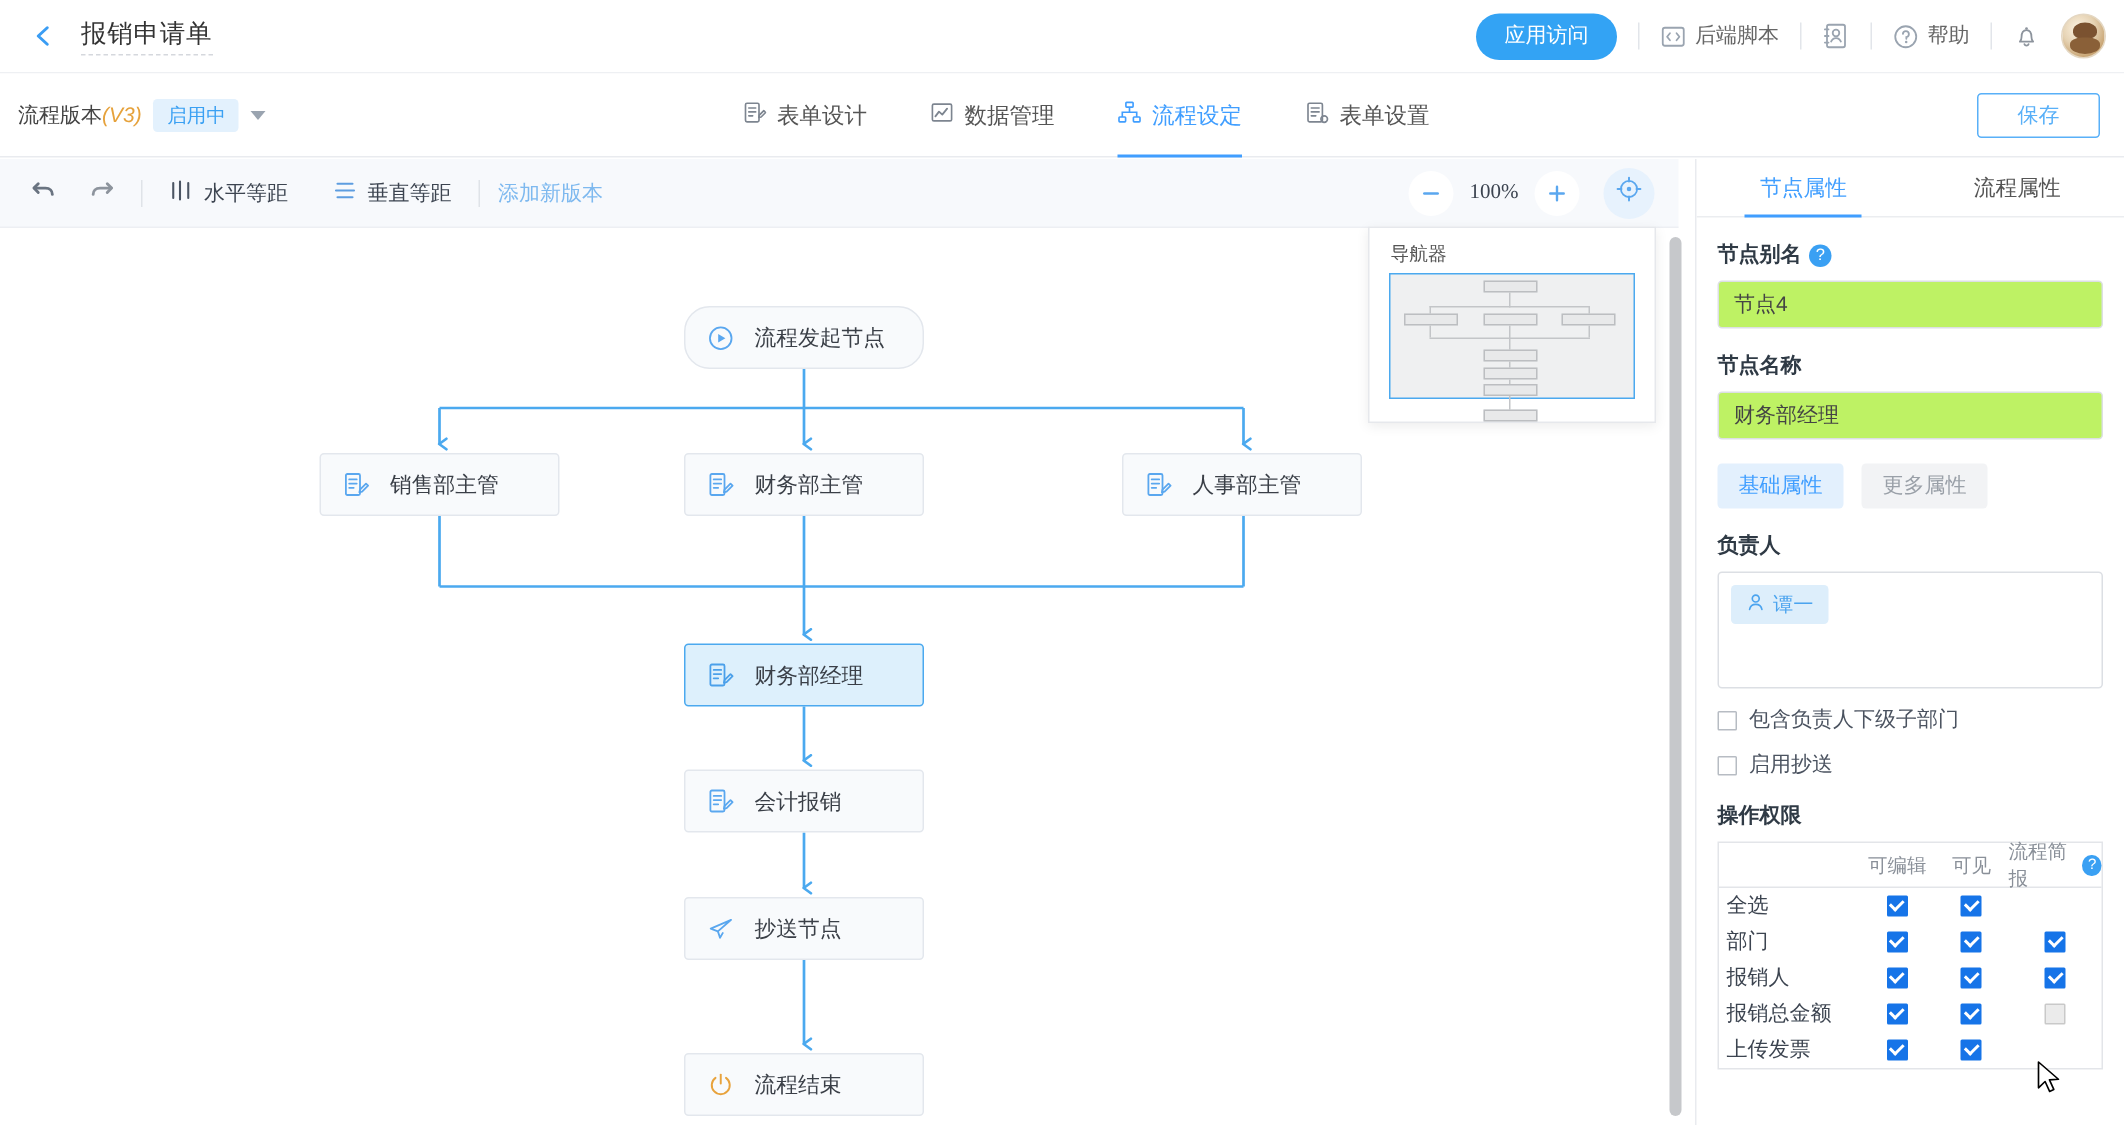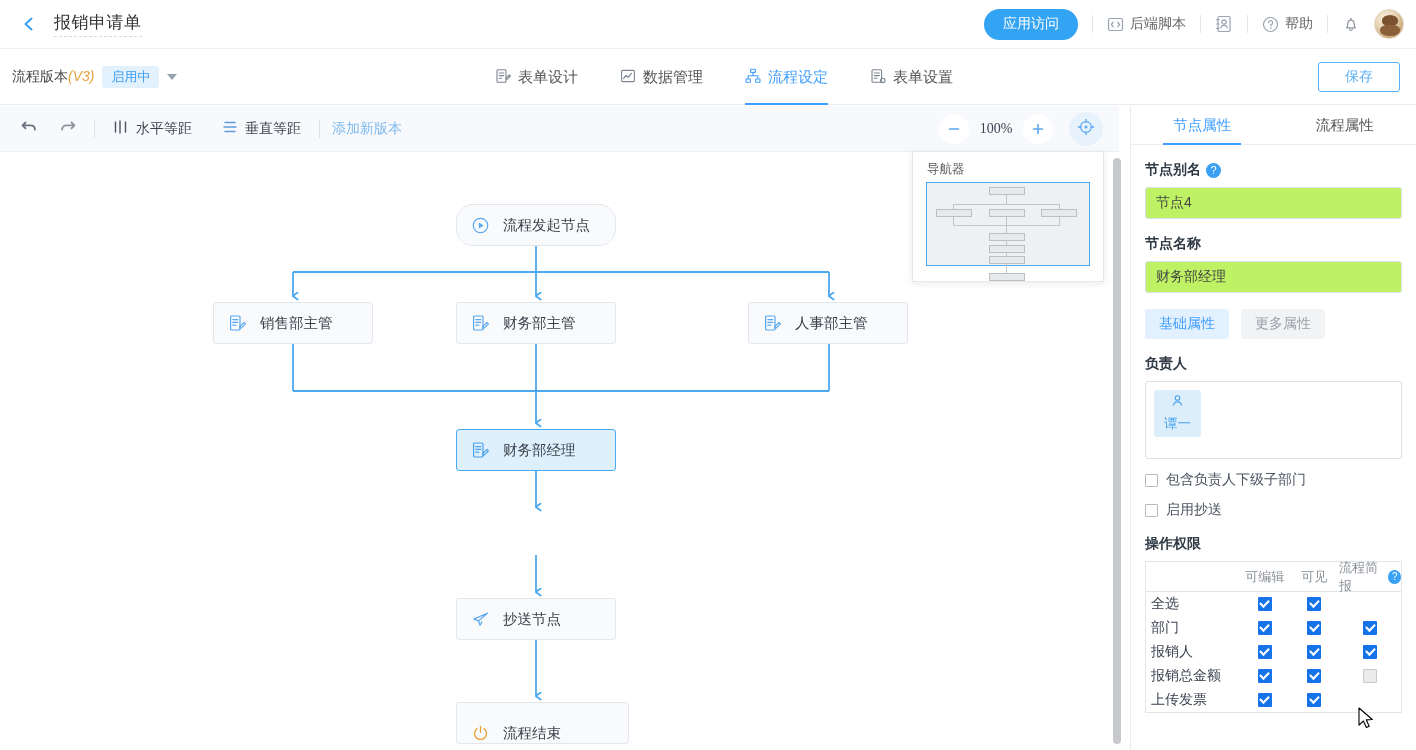--- a/index.html
+++ b/index.html
@@ -184,21 +184,21 @@
     display: flex; align-items: center; justify-content: center; cursor: pointer;
     border: none; font-family: inherit;
   }
   .seg-btn.on { background: #e3f0fd; color: #409eff; }
   .seg-btn.off { background: #f2f3f5; color: #9aa0a8; }
   .owner-box {
     border: 1px solid #dcdfe4; border-radius: 3px; height: 78px; padding: 8px; background: #fff;
   }
   .person-chip {
     display: inline-flex; align-items: center; gap: 5px; background: #ddeefb;
-    color: #4ba4ef; font-size: 13.5px; padding: 4px 10px; border-radius: 3px; cursor: pointer; flex-direction: column;
+    color: #4ba4ef; font-size: 13.5px; padding: 4px 10px; border-radius: 3px; cursor: pointer;
   }
   .check-row {
     display: flex; align-items: center; gap: 8px; margin-top: 12px;
     font-size: 14px; color: #4b5360; cursor: pointer;
   }
   .sq-box {
     width: 13px; height: 13px; border: 1px solid #b7bcc3; background: #fff; border-radius: 1px;
   }
   
   .perm-table { border: 1px solid #e3e5e9; border-top: 1px solid #e3e5e9; margin-top: 8px; }
@@ -484,32 +484,42 @@
       <span class="n-icon">
         <svg width="19" height="19" viewBox="0 0 19 19">
           <rect x="2.6" y="2" width="9.4" height="14" rx="1" fill="none" stroke="#4ba0ea" stroke-width="1.2"></rect>
           <path d="M4.8 5.6h5M4.8 8.4h5M4.8 11.2h3" stroke="#4ba0ea" stroke-width="1.2" stroke-linecap="round"></path>
           <path d="M12 12.4l4-4 1.4 1.4-4 4-1.8.4z" fill="none" stroke="#4ba0ea" stroke-width="1.2" stroke-linejoin="round"></path>
         </svg>
       </span>
       <span class="n-label">财务部经理</span>
     </div>
 
+    <div class="flow-node" style="left: 456px; top: 361px; width: 160px;">
+      <span class="n-icon">
+        <svg width="19" height="19" viewBox="0 0 19 19">
+          <rect x="2.6" y="2" width="9.4" height="14" rx="1" fill="none" stroke="#5aa7ef" stroke-width="1.2"></rect>
+          <path d="M4.8 5.6h5M4.8 8.4h5M4.8 11.2h3" stroke="#5aa7ef" stroke-width="1.2" stroke-linecap="round"></path>
+          <path d="M12 12.4l4-4 1.4 1.4-4 4-1.8.4z" fill="none" stroke="#5aa7ef" stroke-width="1.2" stroke-linejoin="round"></path>
+        </svg>
+      </span>
+      <span class="n-label">会计报销</span>
+    </div>
 
     <div class="flow-node" style="left: 456px; top: 446px; width: 160px;">
       <span class="n-icon">
         <svg width="19" height="19" viewBox="0 0 19 19">
           <path d="M16.4 3.2 L2.8 9.1 L7.6 10.9 L16.4 3.2 Z" fill="none" stroke="#5aa7ef" stroke-width="1.2" stroke-linejoin="round"></path>
           <path d="M7.6 10.9 L9 15.2 L11.1 11.6" fill="none" stroke="#5aa7ef" stroke-width="1.2" stroke-linejoin="round"></path>
         </svg>
       </span>
       <span class="n-label">抄送节点</span>
     </div>
 
-    <div class="flow-node" style="left: 456px; top: 550px; width: 173px; align-items: flex-end;">
+    <div class="flow-node" style="left: 456px; top: 550px; width: 160px;">
       <span class="n-icon">
         <svg width="19" height="19" viewBox="0 0 19 19">
           <path d="M6 4.6a6 6 0 1 0 7 0" fill="none" stroke="#e8a33d" stroke-width="1.3" stroke-linecap="round"></path>
           <path d="M9.5 2.4v6" stroke="#e8a33d" stroke-width="1.3" stroke-linecap="round"></path>
         </svg>
       </span>
       <span class="n-label">流程结束</span>
     </div>
   </div>
 

